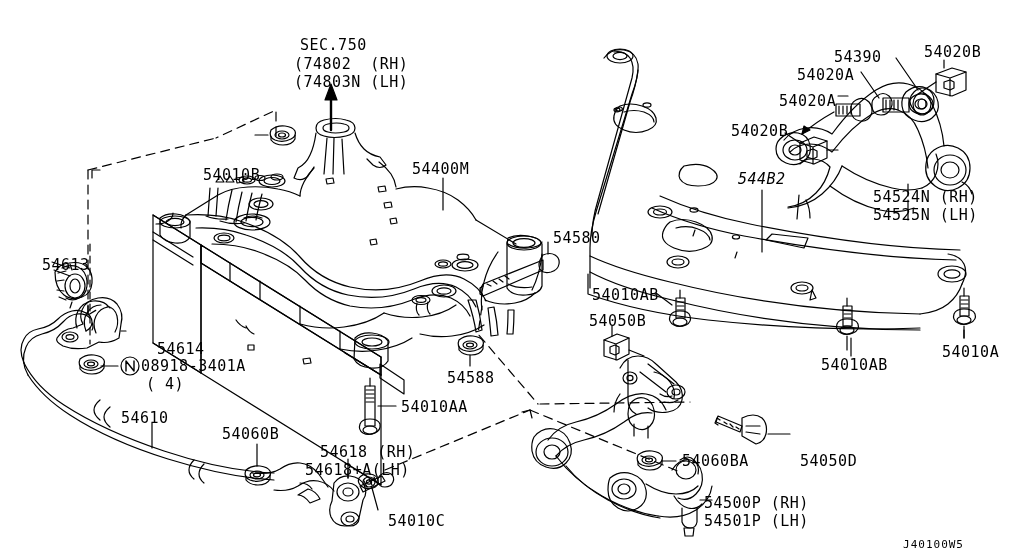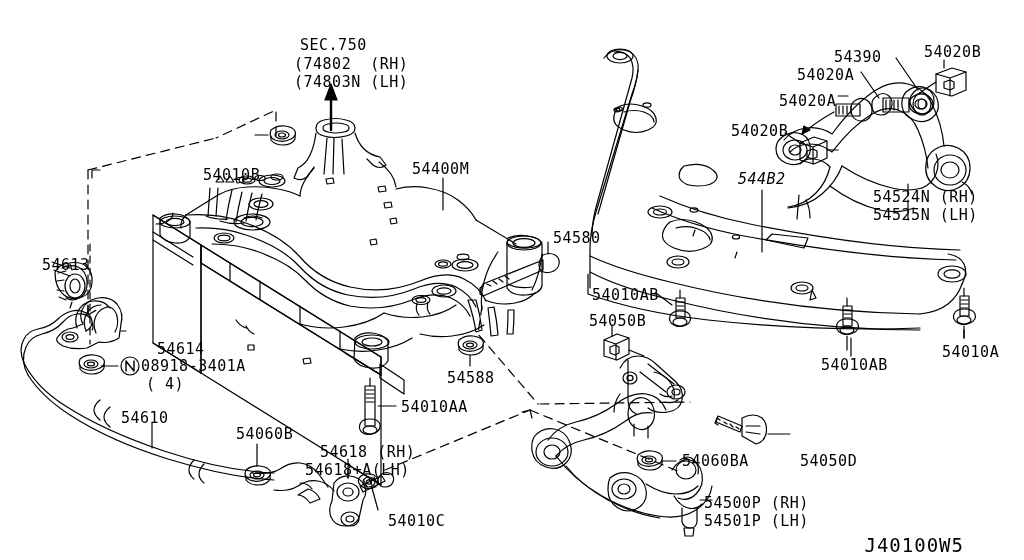--- a/index.html
+++ b/index.html
@@ -2,21 +2,21 @@
 <html><head>
 <meta charset="utf-8">
 <style>
   html,body{margin:0;padding:0;background:#ffffff;}
   body{width:1024px;height:560px;overflow:hidden;
        font-family:"DejaVu Sans Mono","Liberation Mono",monospace;color:#000;}
   #stage{position:relative;width:972px;height:560px;background:#fff;}
   #art{position:absolute;left:0;top:0;width:1024px;height:560px;}
   .lbl{position:absolute;white-space:pre;font-family:"DejaVu Sans Mono","Liberation Mono",monospace;
        font-size:15px;letter-spacing:0.5px;color:#000;line-height:18px;}
-  .wm{position:absolute;right:8px;bottom:6px;font-size:19px;letter-spacing:1px;}
+  .wm{position:absolute;right:8px;bottom:6px;font-size:11px;letter-spacing:1px;}
 </style>
 </head>
 <body>
 
 <div id="stage">
 
   <svg id="art" viewBox="0 0 1024 560">
     <g fill="none" stroke="#000" stroke-width="1.2" stroke-linejoin="round" stroke-linecap="round">
 
       <g stroke-width="2.4">
@@ -476,21 +476,21 @@
   <div class="lbl" style="left:203px;top:126px;margin-top:40px;">54010B</div>
   <div class="lbl" style="left:412px;top:160px;">54400M</div>
   <div class="lbl" style="left:553px;top:229px;">54580</div>
   <div class="lbl" style="left:14px;top:256px;margin-left:28px;">54613</div>
   <div class="lbl" style="left:130px;top:340px;margin-left:27px;">54614</div>
   <div class="lbl" style="left:141px;top:357px;">08918-3401A</div>
   <div class="lbl" style="left:146px;top:375px;">( 4)</div>
   <div class="lbl" style="left:447px;top:369px;">54588</div>
   <div class="lbl" style="left:401px;top:398px;">54010AA</div>
   <div class="lbl" style="left:121px;top:409px;text-align:right;">54610</div>
-  <div class="lbl" style="left:236px;top:425px;">54060B</div>
+  <div class="lbl" style="left:222px;top:425px;">54060B</div>
   <div class="lbl" style="left:320px;top:443px;">54618 (RH)</div>
   <div class="lbl" style="left:305px;top:461px;">54618+A(LH)</div>
   <div class="lbl" style="left:388px;top:512px;">54010C</div>
 
   <div class="lbl" style="left:834px;top:48px;">54390</div>
   <div class="lbl" style="left:924px;top:43px;">54020B</div>
   <div class="lbl" style="left:797px;top:66px;">54020A</div>
   <div class="lbl" style="left:779px;top:92px;">54020A</div>
   <div class="lbl" style="left:731px;top:122px;">54020B</div>
   <div class="lbl" style="left:738px;top:170px;font-style:italic;">544B2</div>

